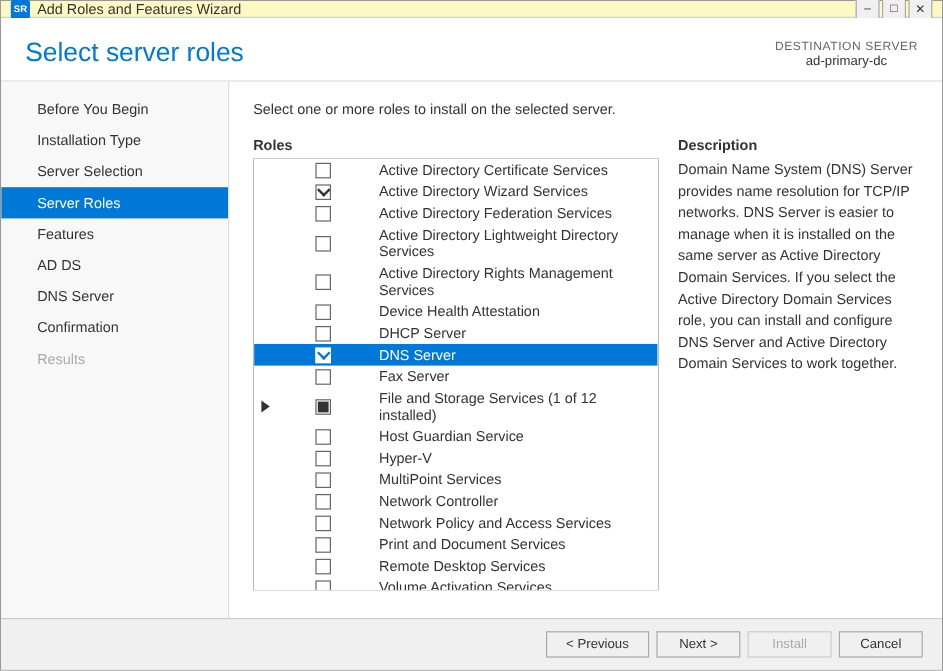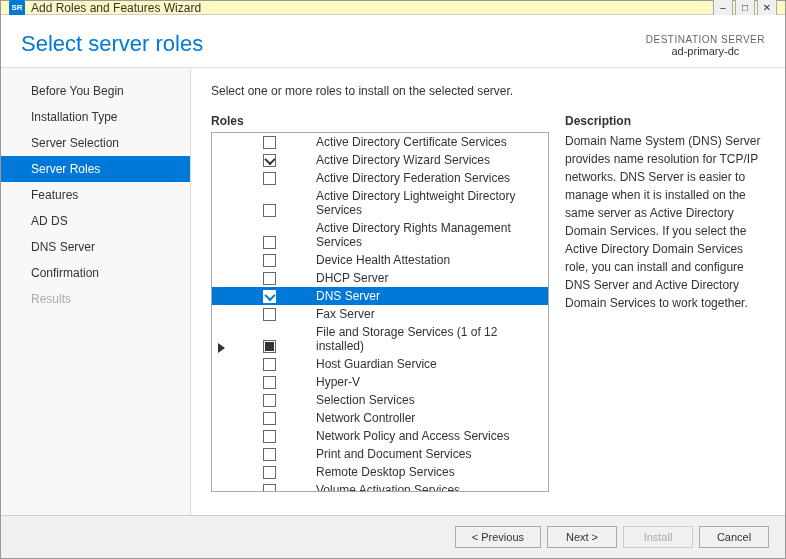--- a/index.html
+++ b/index.html
@@ -152,21 +152,21 @@
       height: 360px;
       overflow-y: auto;
       background: #fff;
       position: relative;
     }
     .roles-list::-webkit-scrollbar { width: 14px; }
     .roles-list::-webkit-scrollbar-track { background: #f0f0f0; }
     .roles-list::-webkit-scrollbar-thumb { background: #ccc; border: 3px solid #f0f0f0; }
     .role-item {
       display: flex;
-      align-items: flex-end;
+      align-items: center;
       padding: 2px 6px;
       font-size: 12px;
       color: #333;
       cursor: pointer;
       user-select: none;
       gap: 34px;
     }
     .role-item.highlighted {
       background: #0078d7;
       color: #fff;
@@ -356,21 +356,21 @@
                 <span>Host Guardian Service</span>
               </div>
               <div class="role-item">
                 <span style="width: 11px; display: inline-block; flex-shrink: 0;"></span>
                 <span class="checkbox-box"></span>
                 <span>Hyper-V</span>
               </div>
               <div class="role-item">
                 <span style="width: 11px; display: inline-block; flex-shrink: 0;"></span>
                 <span class="checkbox-box"></span>
-                <span>Selection Services</span>
+                <span>MultiPoint Services</span>
               </div>
               <div class="role-item">
                 <span style="width: 11px; display: inline-block; flex-shrink: 0;"></span>
                 <span class="checkbox-box"></span>
                 <span>Network Controller</span>
               </div>
               <div class="role-item">
                 <span style="width: 11px; display: inline-block; flex-shrink: 0;"></span>
                 <span class="checkbox-box"></span>
                 <span>Network Policy and Access Services</span>

